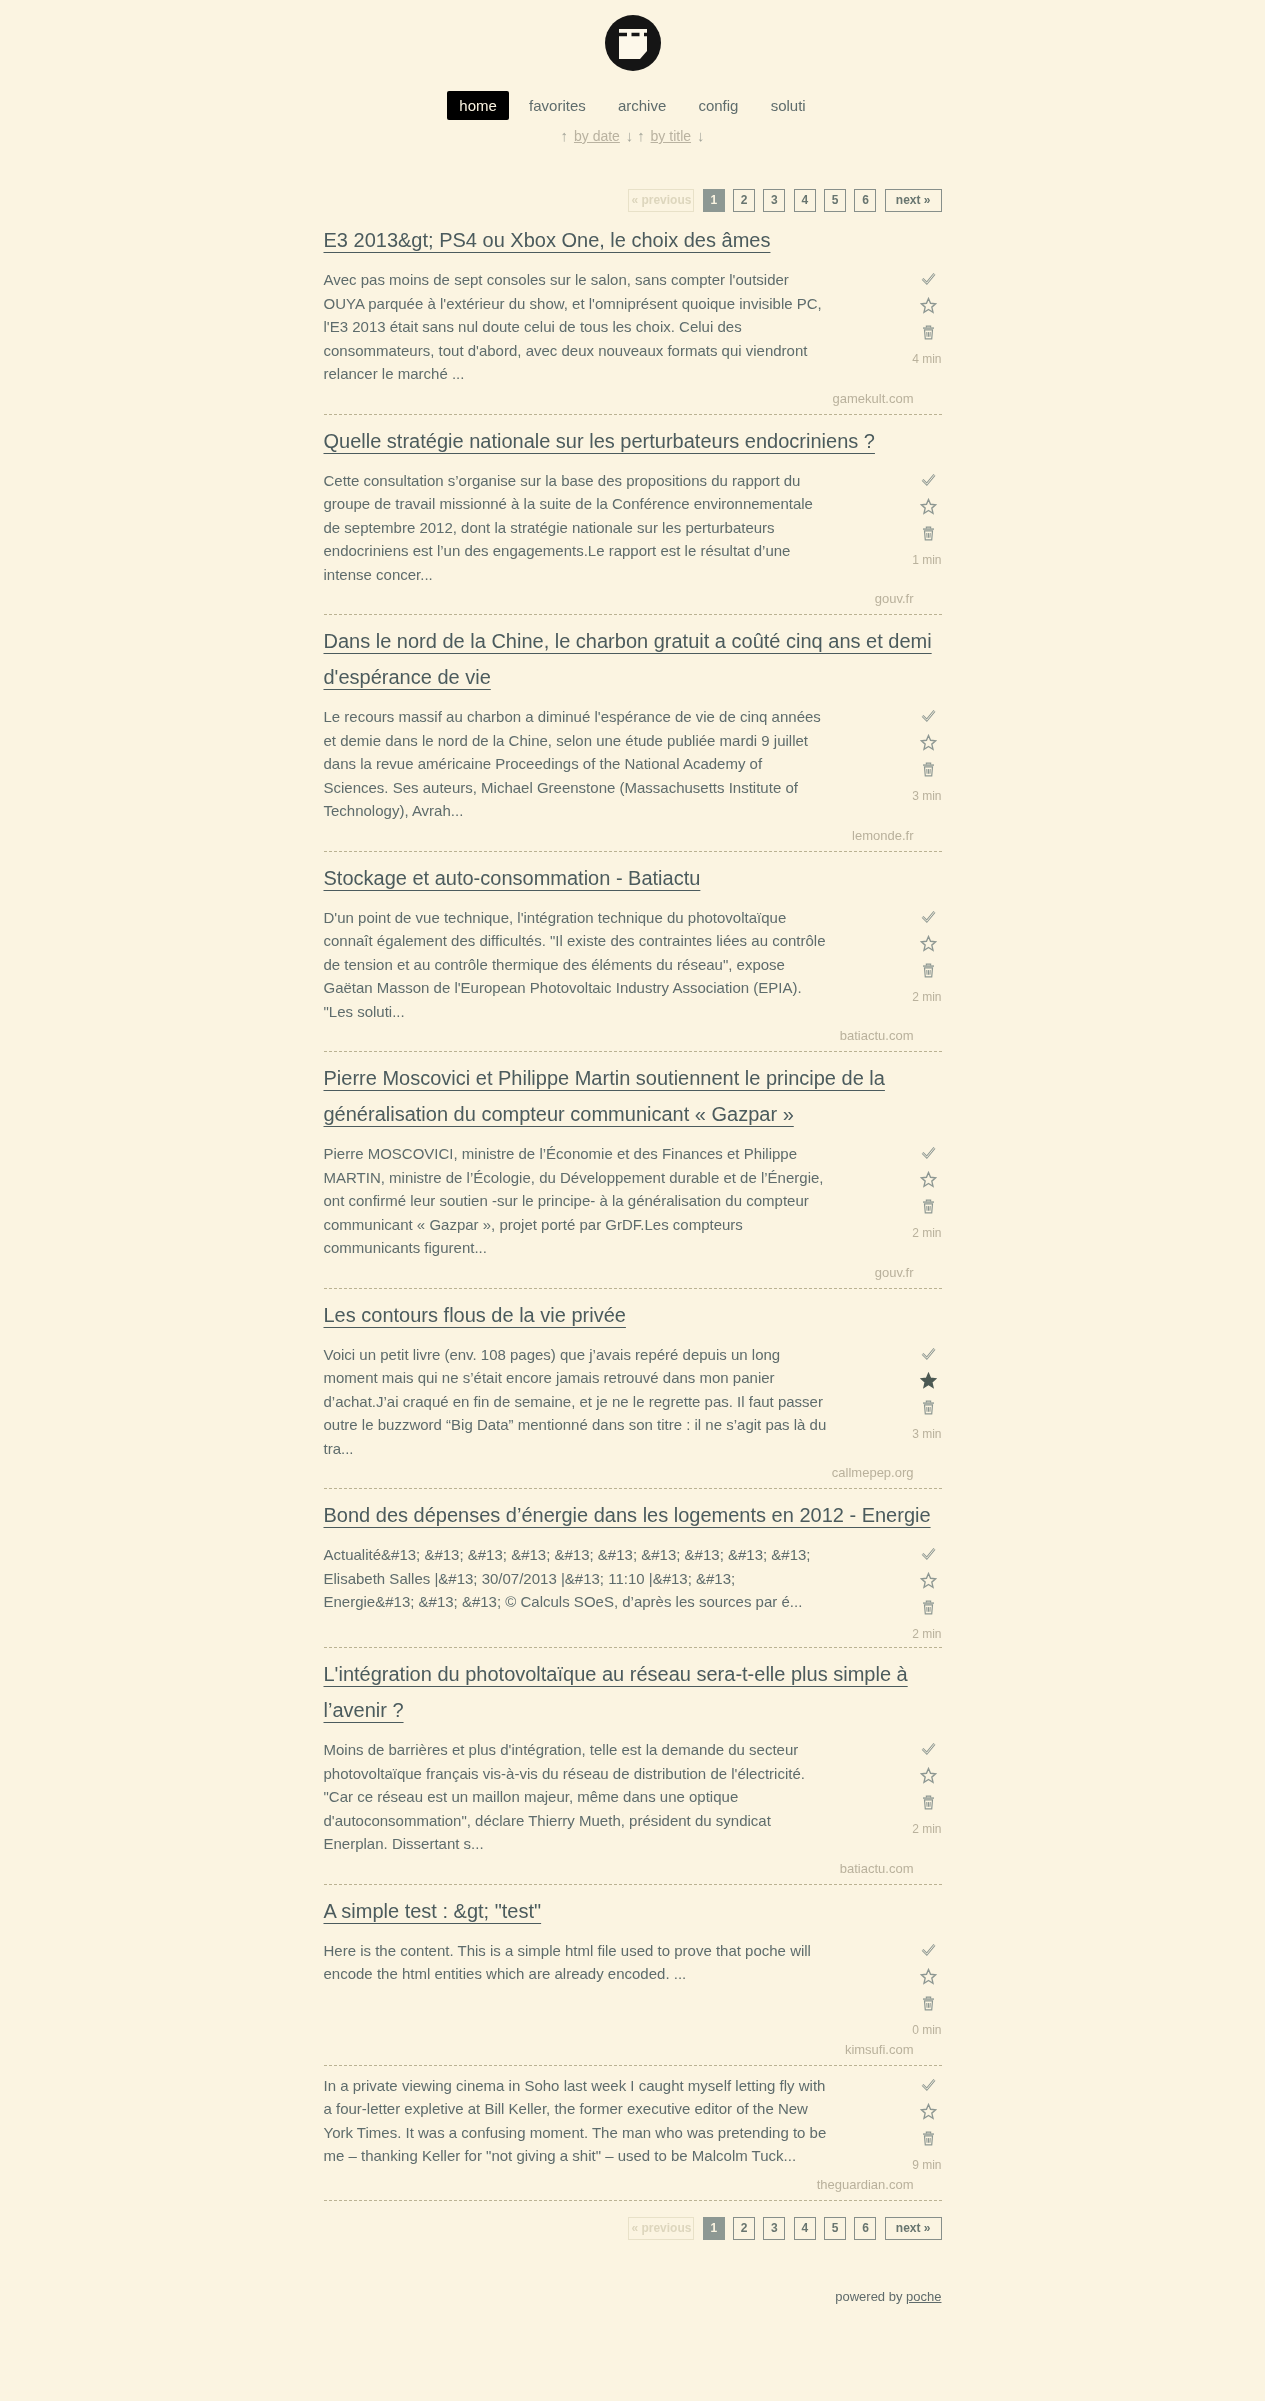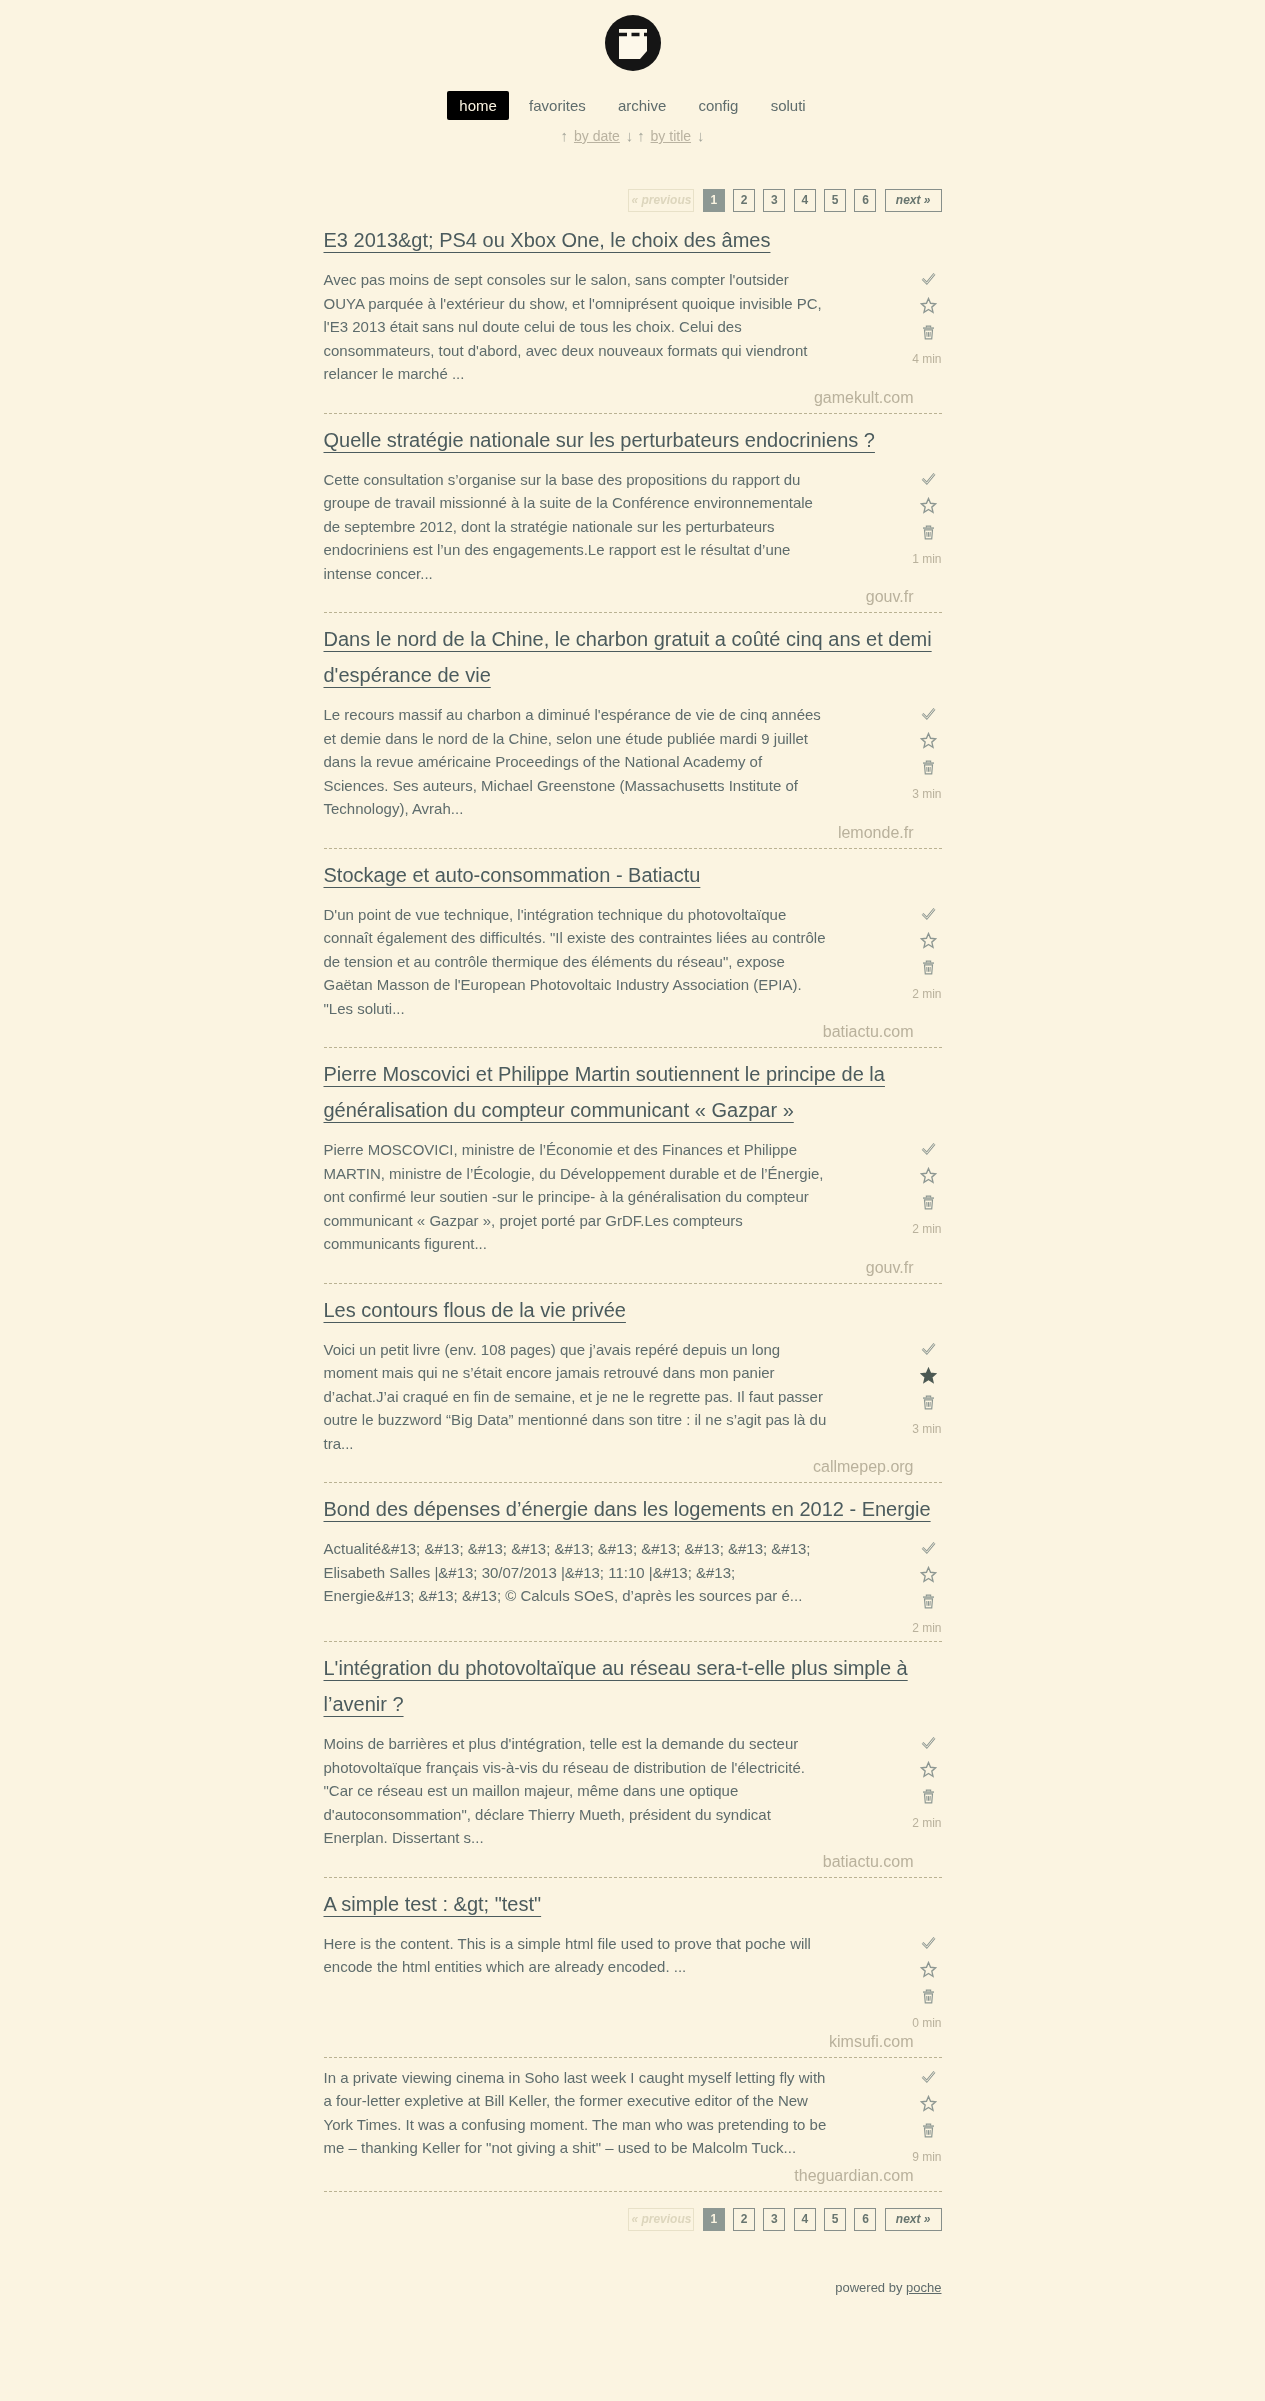--- a/index.html
+++ b/index.html
@@ -31,21 +31,21 @@
 
   
   .pagination { margin-top: 45px; text-align: right; font-size: 12px; font-weight: bold; }
   .pagination a, .pagination span.disabled {
     display: inline-block; vertical-align: middle;
     border: 1px solid #878f8a; color: #68756f;
     min-width: 22px; height: 23px; line-height: 21px;
     text-align: center; text-decoration: none; margin-left: 5px;
     padding: 0 2px; background: transparent;
   }
-  .pagination .pg-prev, .pagination .pg-next { padding: 0 10px; font-style: italic; }
+  .pagination .pg-prev, .pagination .pg-next { padding: 0 10px; }
   .pagination span.disabled { color: #ddd6bd; border-color: #e8e1c8; }
   .pagination a.current { background: #8d9893; border-color: #8d9893; color: #fbf4e1; }
   .pagination.bottom { margin-top: 16px; }
 
   
   .entries { margin-top: 2px; }
   .entry { border-bottom: 1px dashed #bab293; padding: 8px 0 6px 0; }
   .entry h2 { margin: 0 0 10px 0; font-size: 20px; font-weight: normal; line-height: 36px; }
   .entry h2 a {
     color: #4b5b5d; text-decoration: underline;
@@ -59,21 +59,21 @@
   .entry .tools {
     margin-left: auto; width: 46px;
     display: flex; flex-direction: column; align-items: flex-end;
     gap: 10px; padding-top: 2px;
   }
   .tool { display: inline-block; width: 17px; height: 17px; margin-right: 5px; cursor: pointer; }
   .tool svg { display: block; }
   .tool-star[data-filled="true"] polygon { fill: #4c5953; stroke: #4c5953; }
   .mins { font-size: 12px; color: #b9b19c; white-space: nowrap; margin-top: 1px; }
   .source { text-align: right; margin-top: 2px; padding-right: 28px; line-height: 19px; }
-  .source a { color: #b9b19c; font-size: 16px; text-decoration: none; }
+  .source a { color: #b9b19c; font-size: 13px; text-decoration: none; }
 
   footer { margin-top: 49px; text-align: right; font-size: 13px; color: #5f6b6b; }
   footer a { color: #5f6b6b; text-decoration: underline; }
 </style>
 </head>
 <body>
 
 <div class="container">
 
   <div class="logo-wrap">

